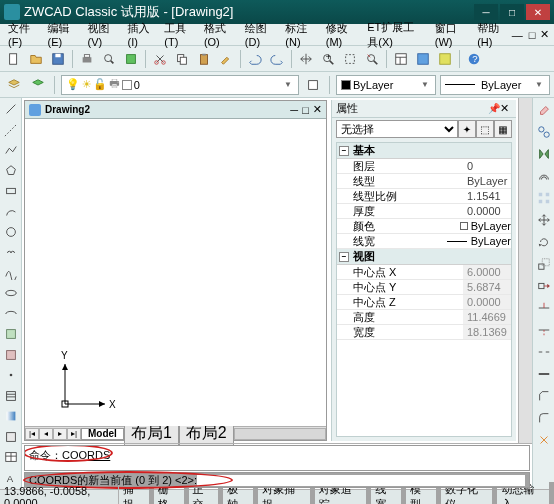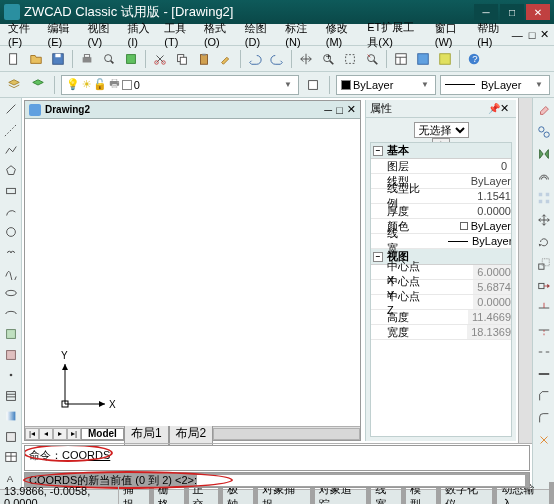--- a/index.html
+++ b/index.html
@@ -30,27 +30,27 @@
 .midcol{flex:1;display:flex;flex-direction:column;min-width:0;}
 .drawwrap{display:flex;flex:1;min-height:0;}
 .drawarea{flex:1;display:flex;flex-direction:column;border:1px solid #999;margin:2px;min-width:0;background:#e8f0f0;}
 .draw-tabs{height:18px;background:#d8e8e8;display:flex;align-items:center;padding:0 4px;gap:4px;border-bottom:1px solid #a0b0b0;}
 .draw-tabs .dtab{display:flex;align-items:center;gap:2px;font-size:10px;}
 .canvas{flex:1;background:#fff;position:relative;overflow:hidden;}
 .canvas .origin{position:absolute;left:30px;bottom:10px;}
 .hscroll{height:14px;display:flex;align-items:center;background:#e0e0e0;border-top:1px solid #b0b0b0;}
 .hscroll .navbtn{width:14px;height:12px;font-size:8px;text-align:center;border:1px solid #b0b0b0;background:#f0f0f0;cursor:pointer;}
 .hscroll .modeltab{padding:0 6px;height:12px;border:1px solid #999;background:#fff;font-size:10px;display:flex;align-items:center;font-weight:bold;}
-.hscroll .layouttab{padding:0 6px;height:28px;border:1px solid #999;background:#e8e8e8;font-size:12px;display:flex;align-items:center;}
-.proppanel{width:151px;background:#e8f0f0;border-left:1px solid #c0d0d0;display:flex;flex-direction:column;margin:2px;}
+.hscroll .layouttab{padding:0 6px;height:28px;border:1px solid #999;background:#e8e8e8;font-size:16px;display:flex;align-items:center;}
+.proppanel{width:185px;background:#e8f0f0;border-left:1px solid #c0d0d0;display:flex;flex-direction:column;margin:2px;}
 .prop-hdr{height:18px;display:flex;align-items:center;padding:0 4px;border-bottom:1px solid #c0d0d0;}
 .prop-hdr .lbl{flex:1;font-size:11px;}
 .prop-hdr .pin{width:12px;cursor:pointer;font-size:10px;}
 .prop-hdr .close{width:12px;cursor:pointer;font-size:11px;}
-.prop-sel{height:24px;display:flex;align-items:center;padding:4px;gap:0;flex-direction:column;}
+.prop-sel{height:24px;display:flex;align-items:flex-end;padding:4px;gap:0;}
 .prop-sel select{flex:1;height:18px;font-size:11px;border:1px solid #999;background:#fff;}
 .prop-sel .pbtn{width:18px;height:18px;border:1px solid #999;background:#f0f0f0;cursor:pointer;display:flex;align-items:center;justify-content:center;font-size:10px;}
 .prop-grid{flex:1;overflow:auto;border:1px solid #c0d0d0;margin:0 4px 4px;background:#fff;font-size:10px;}
 .prop-grid .section{height:16px;background:#e0ecec;display:flex;align-items:center;padding:0 2px;font-weight:bold;border-bottom:1px solid #d0d0d0;}
 .prop-grid .section .expand{width:10px;height:10px;border:1px solid #888;background:#fff;margin-right:4px;font-size:8px;line-height:8px;text-align:center;cursor:pointer;}
 .prop-grid .row{height:15px;display:flex;border-bottom:1px solid #e8e8e8;gap:46px;}
 .prop-grid .row .pname{width:80px;padding-left:16px;display:flex;align-items:center;}
 .prop-grid .row .pval{flex:1;padding-left:4px;display:flex;align-items:center;color:#444;}
 .prop-grid .row .pval.dis{background:#f0f0f0;color:#888;}
 .prop-grid .row .sw{width:8px;height:8px;border:1px solid #666;margin-right:3px;}

